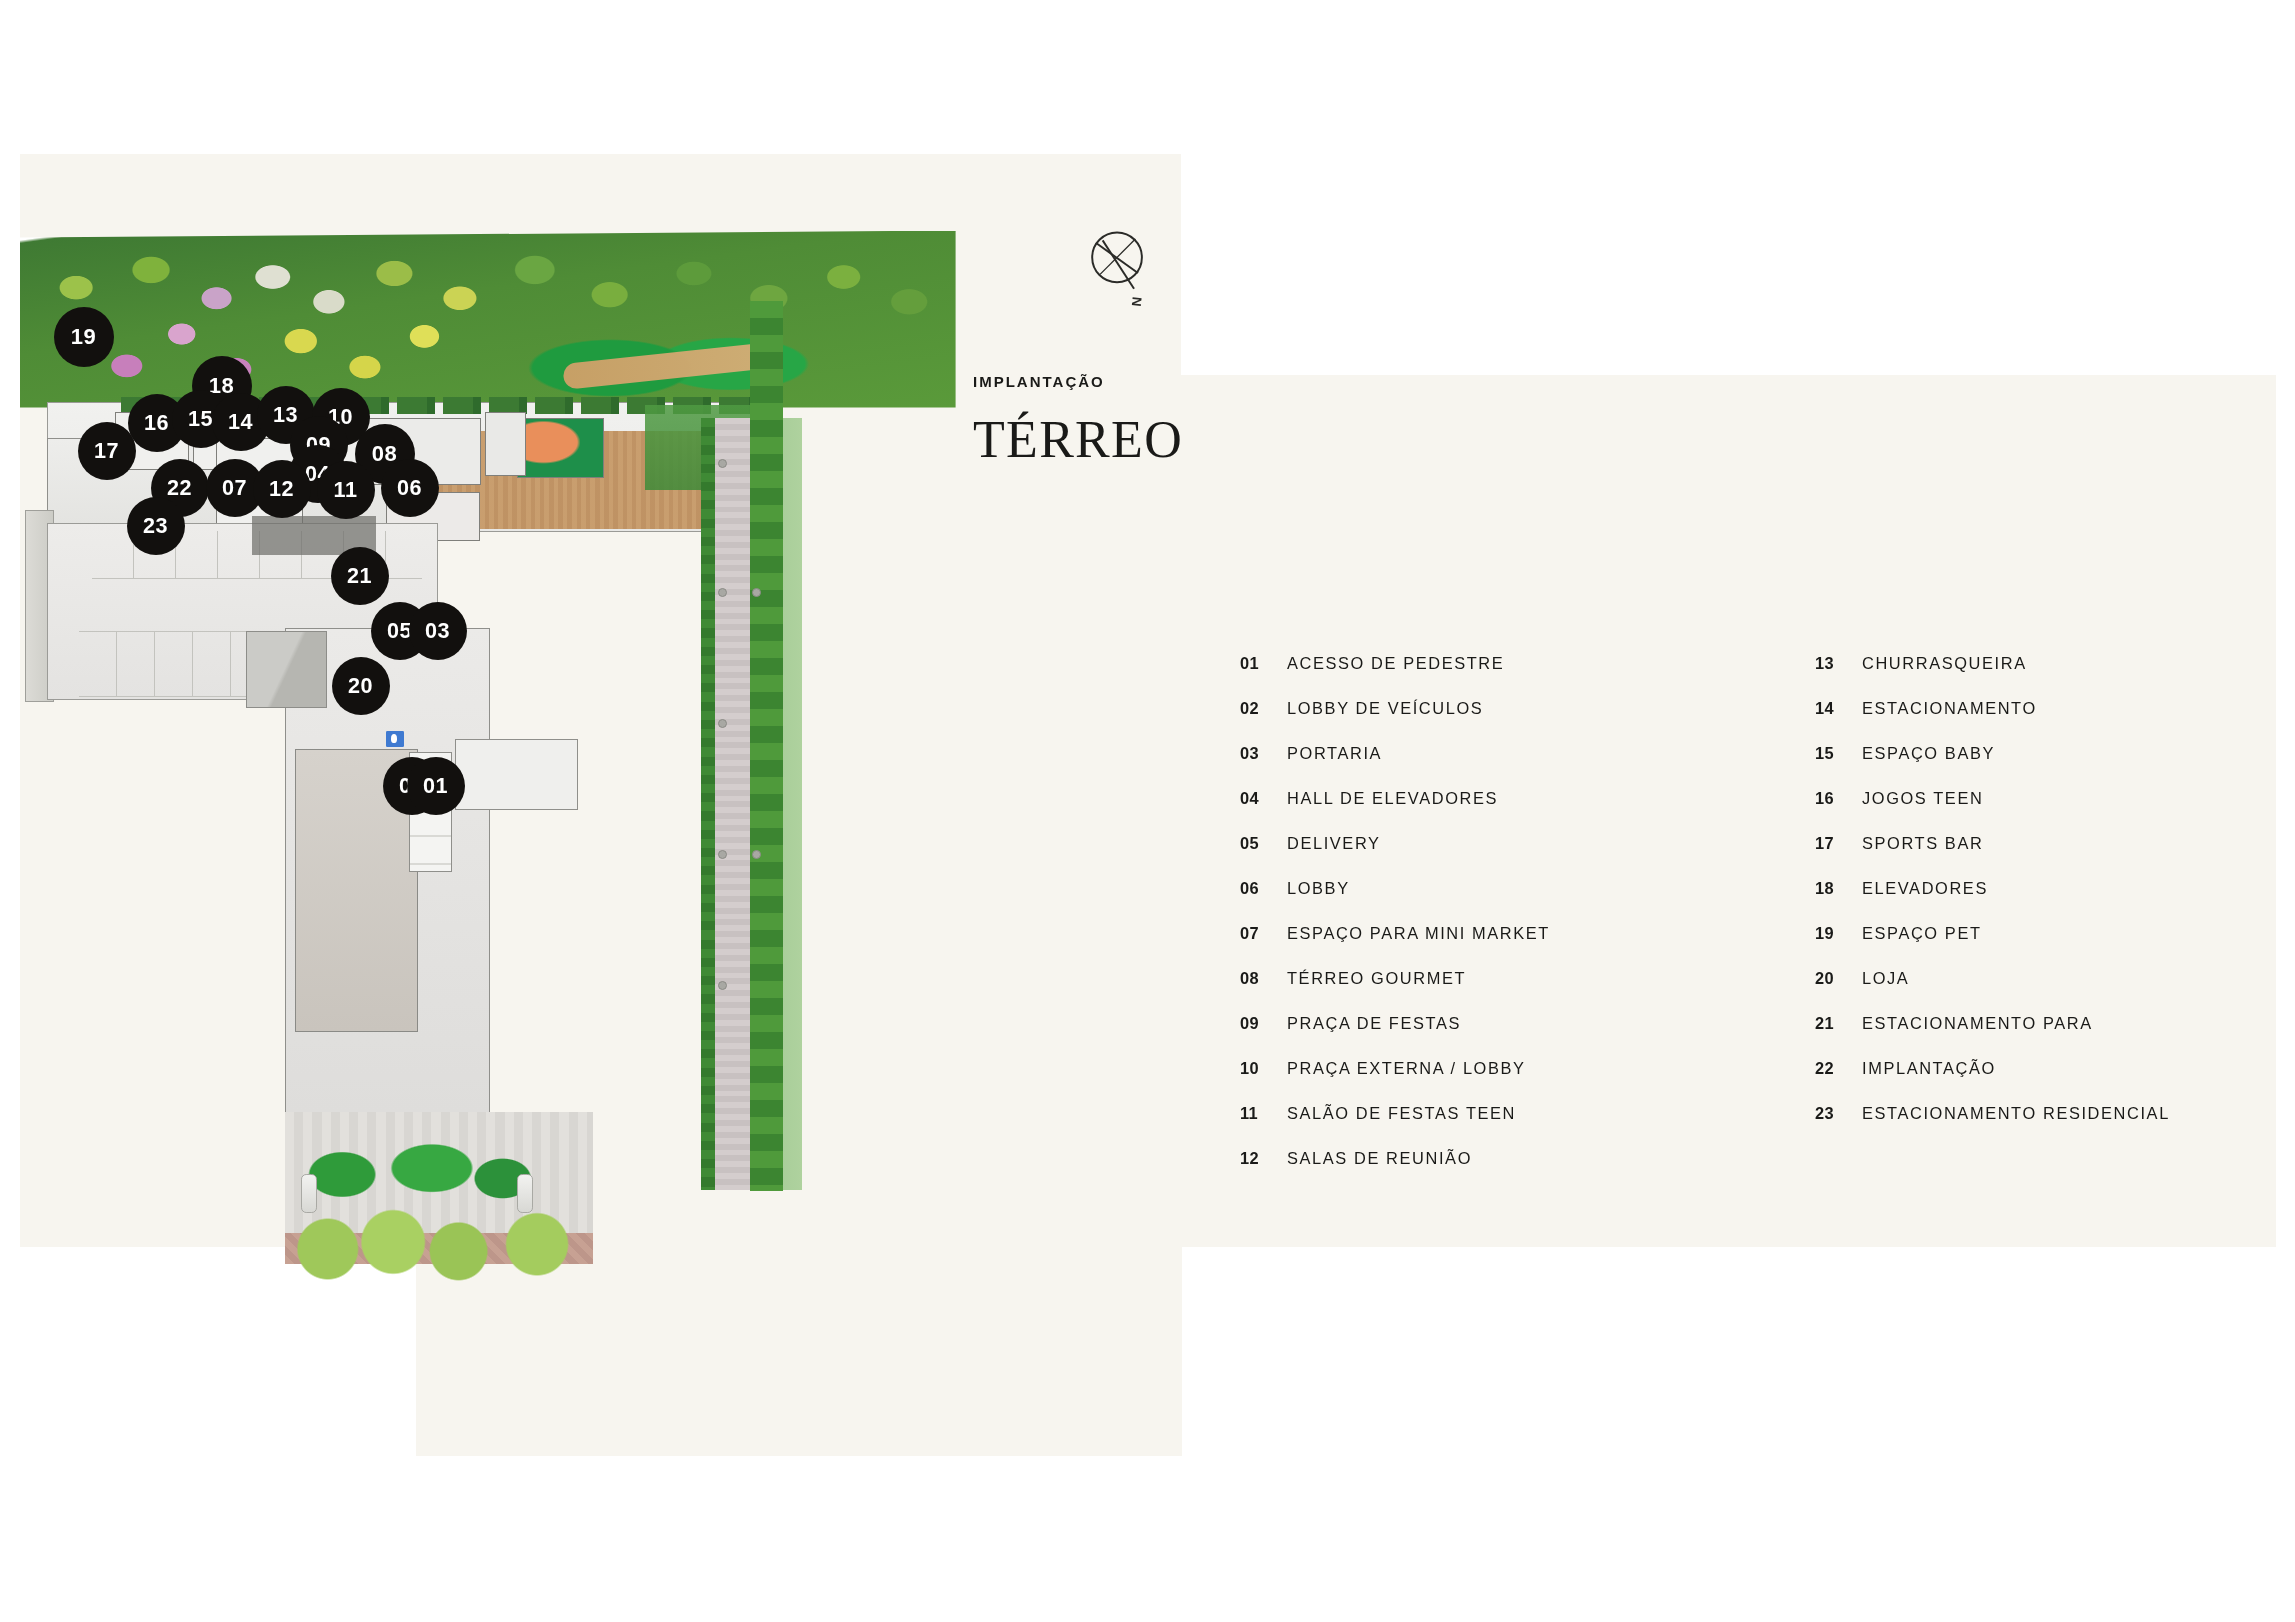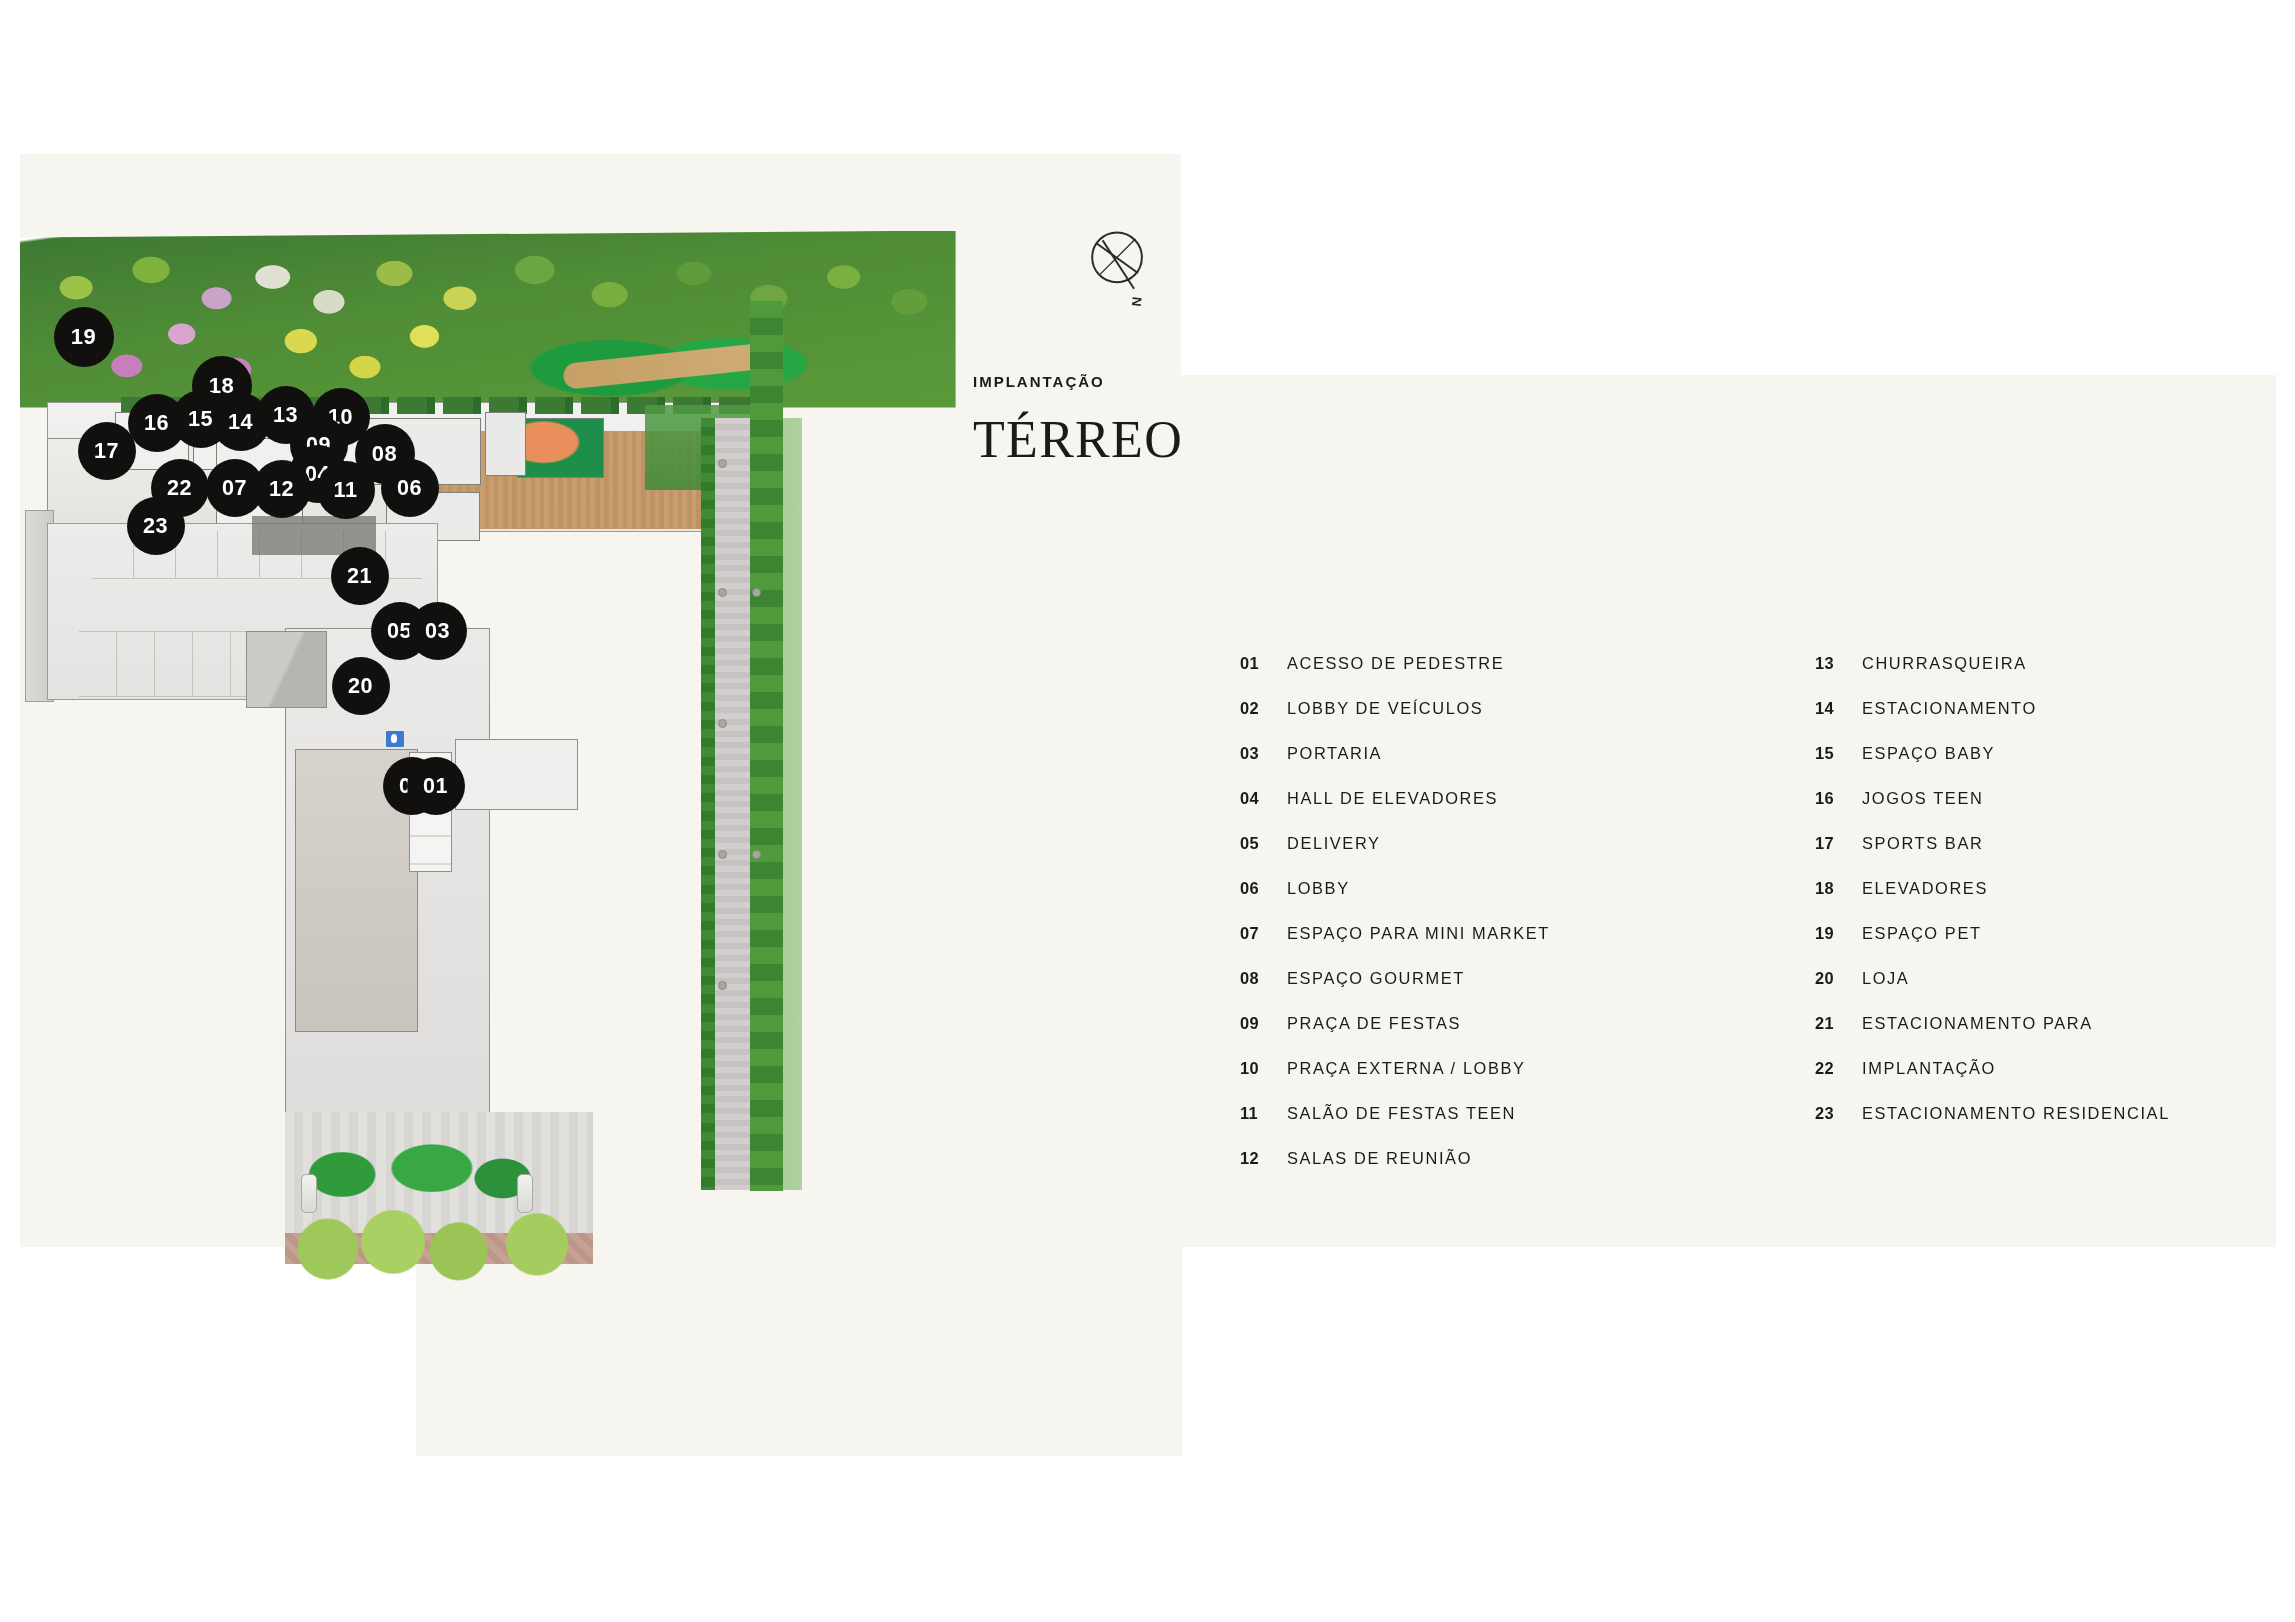--- a/index.html
+++ b/index.html
@@ -431,21 +431,21 @@
         <div class="legend-row">
           <span class="legend-num">06</span>
           <span class="legend-label">LOBBY</span>
         </div>
         <div class="legend-row">
           <span class="legend-num">07</span>
           <span class="legend-label">ESPAÇO PARA MINI MARKET</span>
         </div>
         <div class="legend-row">
           <span class="legend-num">08</span>
-          <span class="legend-label">ESPAÇO GOURMET</span>
+          <span class="legend-label">TÉRREO GOURMET</span>
         </div>
         <div class="legend-row">
           <span class="legend-num">09</span>
           <span class="legend-label">PRAÇA DE FESTAS</span>
         </div>
         <div class="legend-row">
           <span class="legend-num">10</span>
           <span class="legend-label">PRAÇA EXTERNA / LOBBY</span>
         </div>
         <div class="legend-row">

